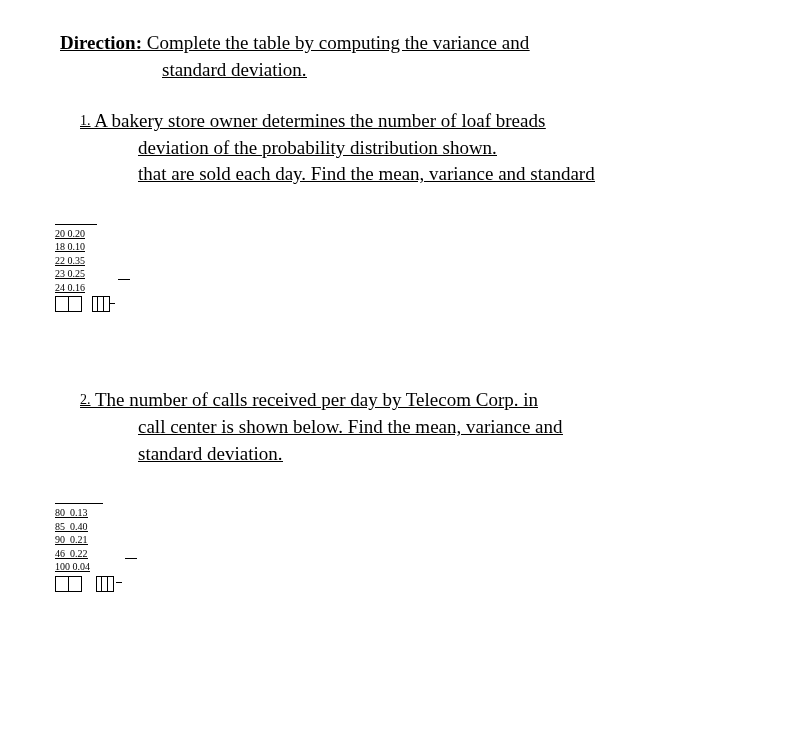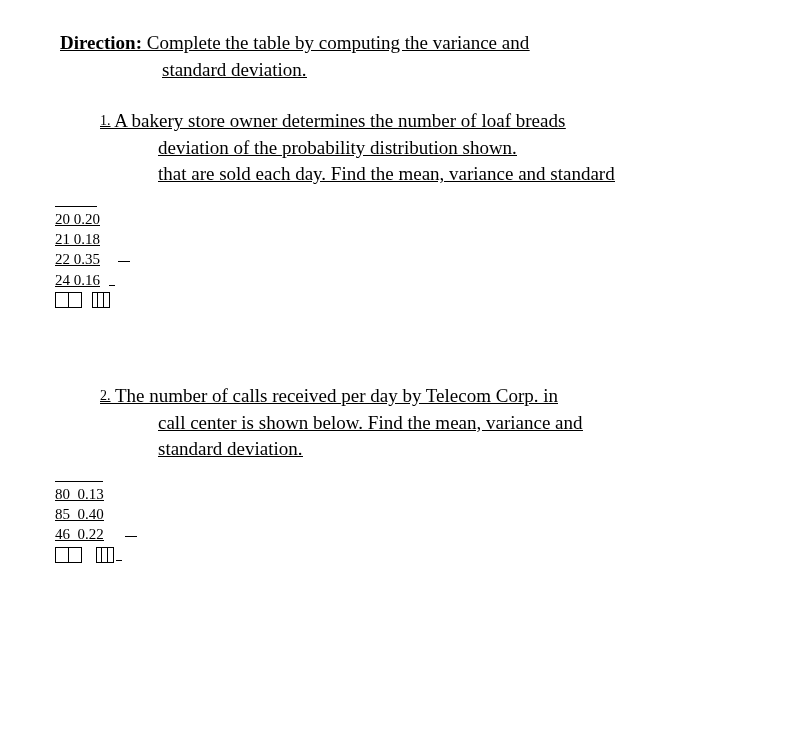--- a/index.html
+++ b/index.html
@@ -27,40 +27,41 @@
     .direction-text {
       display: inline;
     }
     .direction-cont {
       margin-left: 102px;
     }
     .problem {
       margin-bottom: 50px;
     }
     .problem-text {
-      margin-left: 40px;
+      margin-left: 20px;
       margin-bottom: 18px;
     }
     .problem-num {
       font-size: 14px;
       vertical-align: top;
       position: relative;
       top: 3px;
     }
     .problem-body {
       display: inline;
     }
     .problem-cont {
       margin-left: 58px;
       display: block;
     }
     .data-block {
-      font-size: 15px;
+      font-size: 10px;
       line-height: 1.35;
       margin-left: -5px;
+      margin-top: 36px;
     }
     .data-top-line {
       border-top: 1px solid #000;
       width: 42px;
       margin-bottom: 2px;
     }
     .data-row {
       white-space: pre;
     }
     .dash {
@@ -109,22 +110,23 @@
 <div class="problem">
   <div class="problem-text">
     <span class="problem-num">1.</span><span class="problem-body"> A bakery store owner determines the number of loaf breads</span>
     <span class="problem-cont">deviation of the probability distribution shown.</span>
     <span class="problem-cont">that are sold each day. Find the mean, variance and standard</span>
   </div>
   <div class="data-block">
     <div class="data-top-line"></div>
     <div style="position:relative;">
       <div class="data-row">20 0.20</div>
-      <div class="data-row">21 0.18</div>
+      <div class="data-row">18 0.10</div>
       <div class="data-row">22 0.35</div>
+      <div class="data-row">23 0.25</div>
       <div class="data-row">24 0.16</div>
       <div class="dash" style="width:12px; left:63px; top:52px;"></div>
       <div class="dash" style="width:6px; left:54px; top:76px;"></div>
     </div>
     <div class="bottom-boxes">
       <span class="box small-box"></span>
       <span class="box small-box" style="margin-left:-1px;"></span>
       <span class="gap" style="width:10px;"></span>
       <span class="triple-box">
         <span class="seg"></span>
@@ -139,21 +141,23 @@
   <div class="problem-text">
     <span class="problem-num">2.</span><span class="problem-body"> The number of calls received per day by Telecom Corp. in</span>
     <span class="problem-cont">call center is shown below. Find the mean, variance and</span>
     <span class="problem-cont">standard deviation.</span>
   </div>
   <div class="data-block">
     <div class="data-top-line" style="width:48px;"></div>
     <div style="position:relative;">
       <div class="data-row">80  0.13</div>
       <div class="data-row">85  0.40</div>
+      <div class="data-row">90  0.21</div>
       <div class="data-row">46  0.22</div>
+      <div class="data-row">100 0.04</div>
       <div class="dash" style="width:12px; left:70px; top:52px;"></div>
       <div class="dash" style="width:6px; left:61px; top:76px;"></div>
     </div>
     <div class="bottom-boxes">
       <span class="box small-box"></span>
       <span class="box small-box" style="margin-left:-1px;"></span>
       <span class="gap" style="width:14px;"></span>
       <span class="triple-box">
         <span class="seg"></span>
           <span class="seg"></span>

